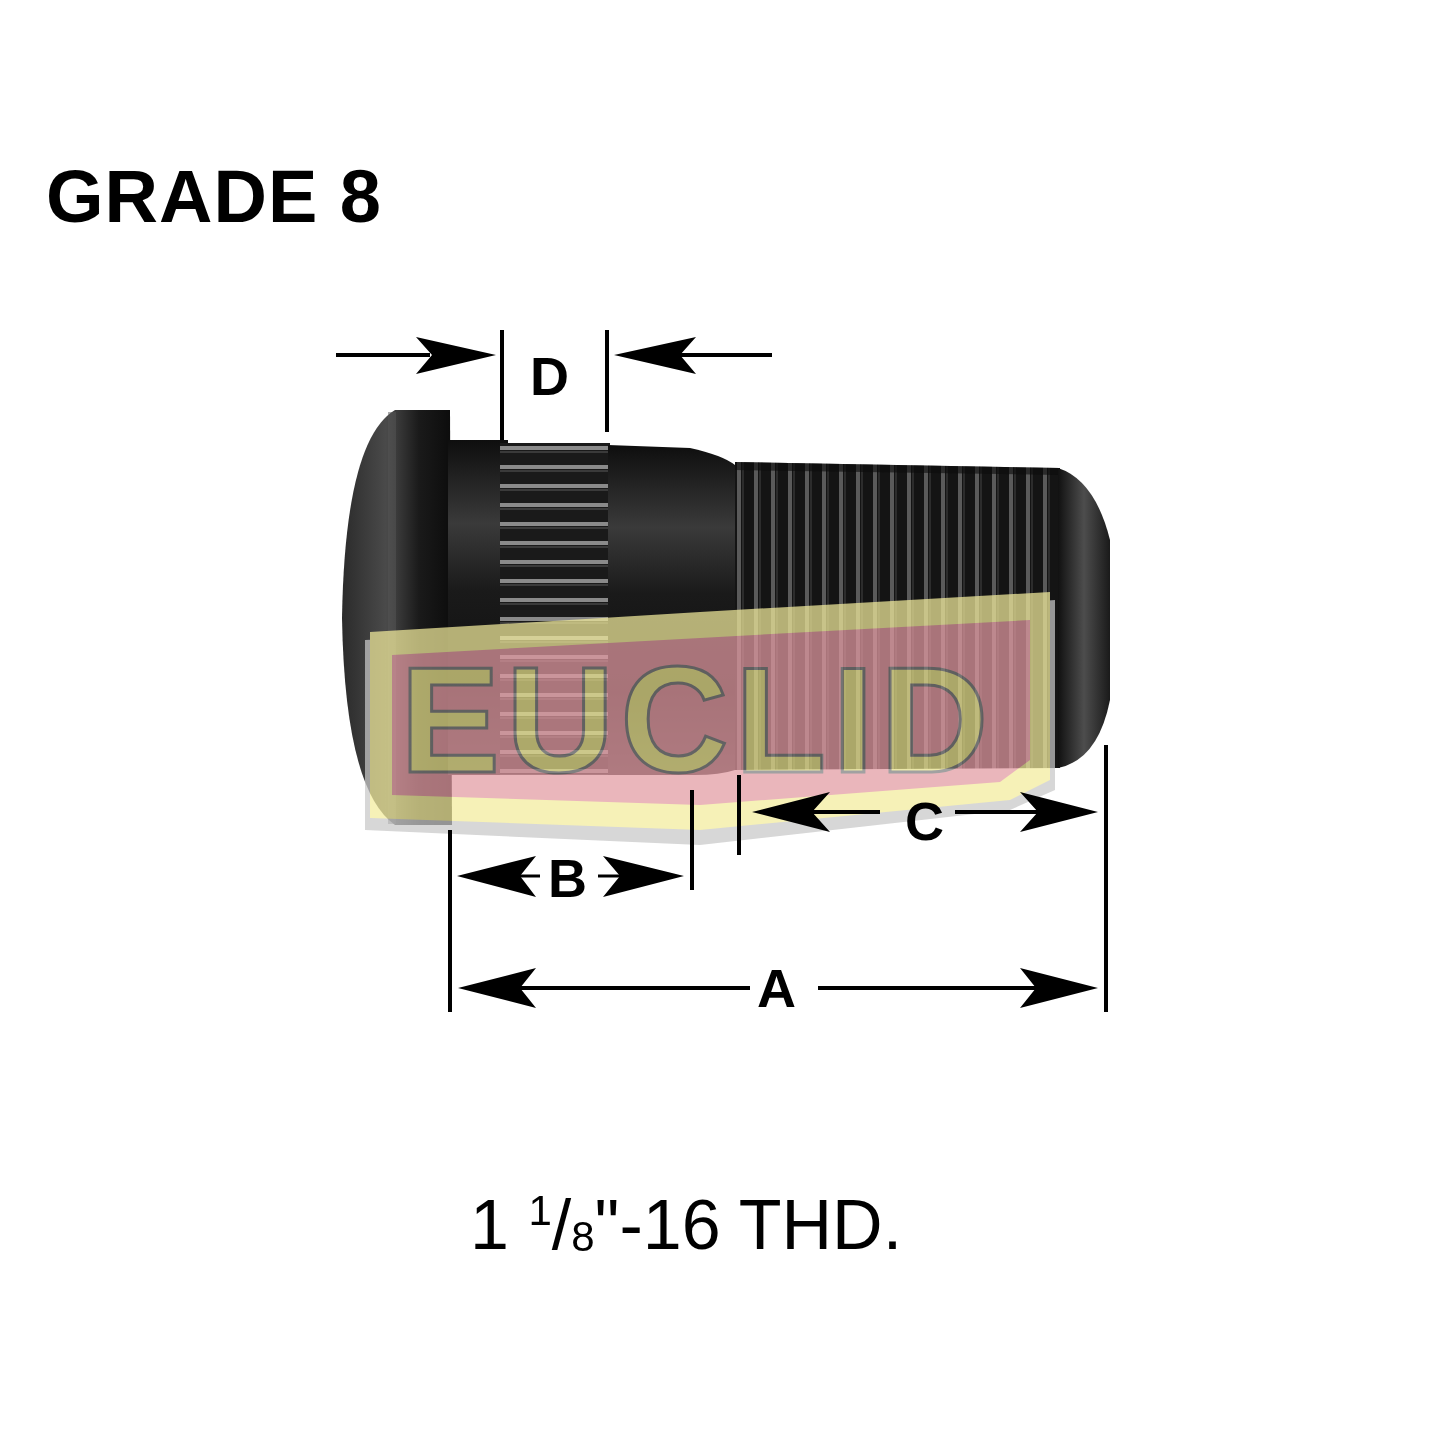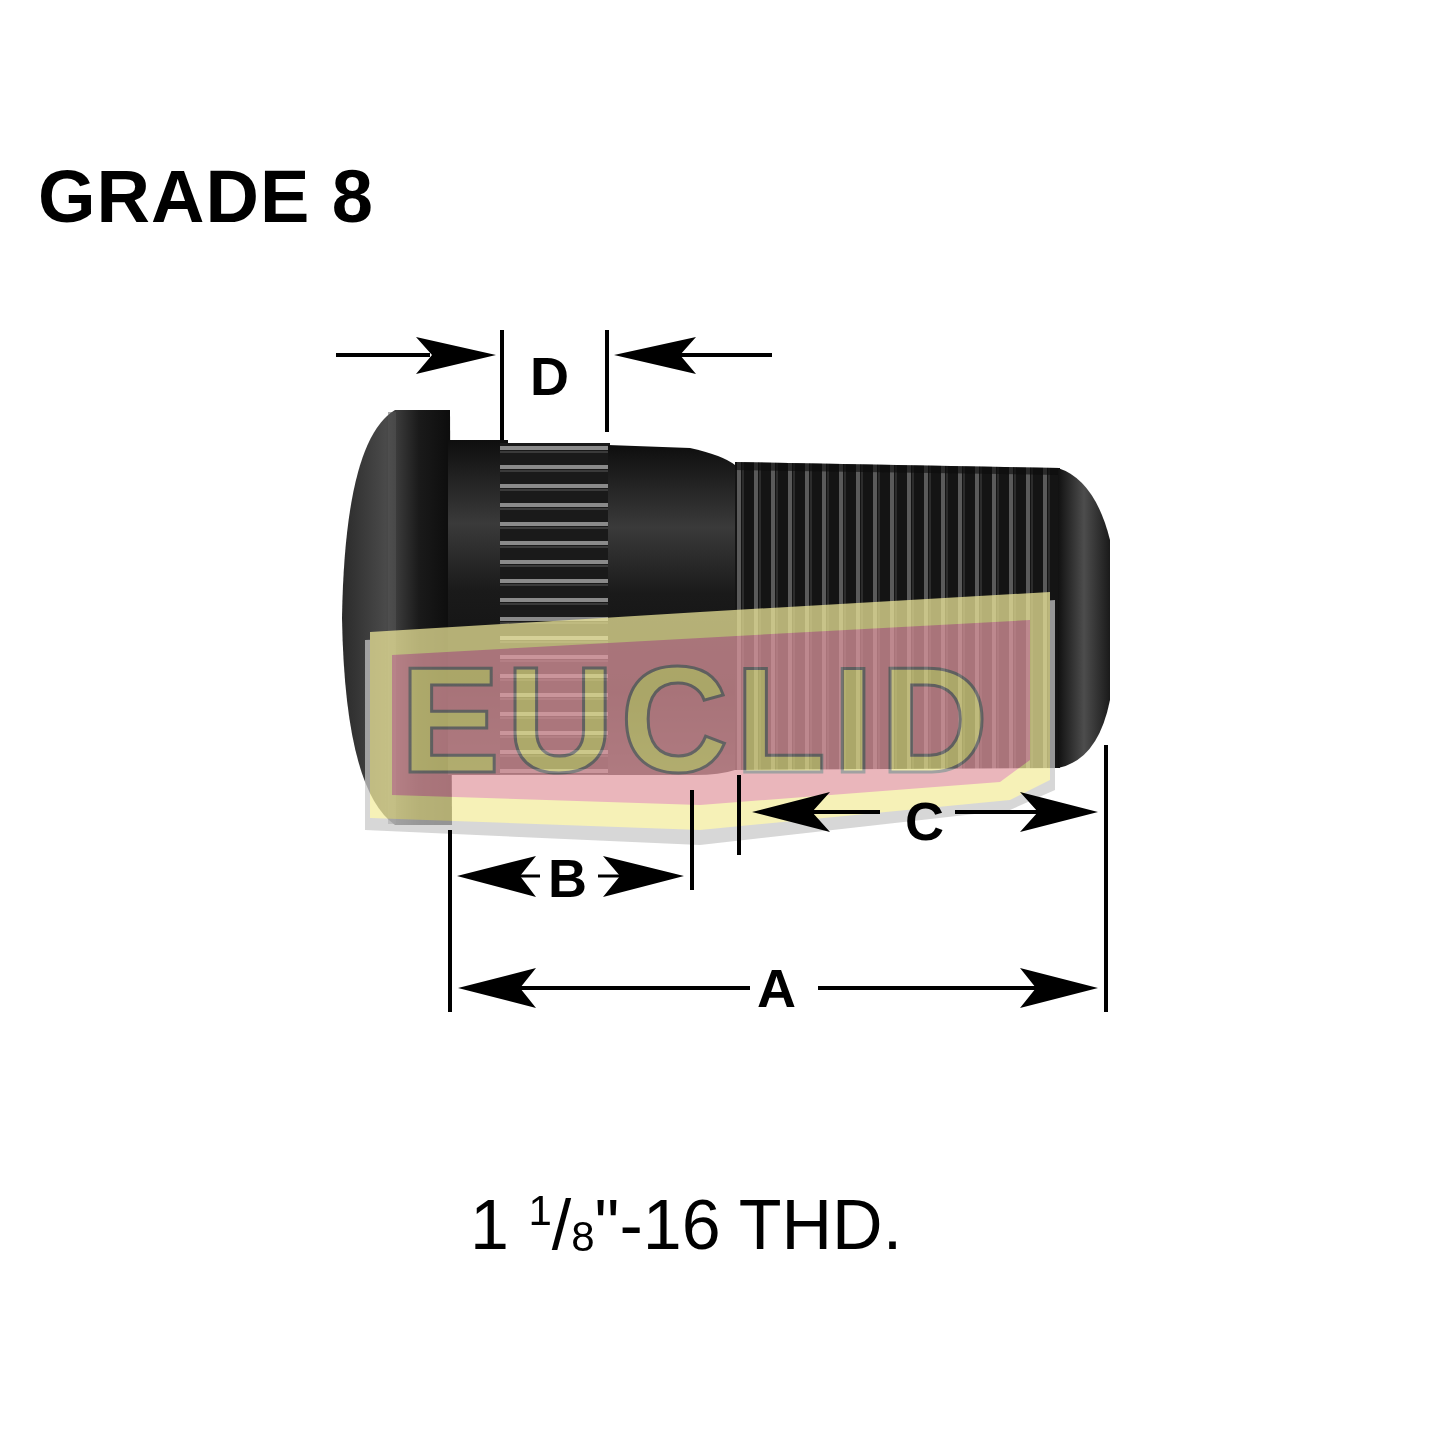--- a/index.html
+++ b/index.html
@@ -1,18 +1,18 @@
 <!DOCTYPE html>
 <html><head>
   <meta charset="utf-8">
   <style>
     html, body { margin: 0; padding: 0; background: #ffffff; }
     body { width: 1449px; height: 1449px; position: relative; overflow: hidden; }
     .title {
-      position: absolute; left: 38px; top: 160px;
+      position: absolute; left: 46px; top: 160px;
       font-family: "Liberation Sans", sans-serif; font-weight: 700;
       font-size: 74px; letter-spacing: 1px; color: #000;
       line-height: 1;
     }
     .caption {
       position: absolute; left: 470px; top: 1190px;
       font-family: "Liberation Sans", sans-serif; font-weight: 400;
       font-size: 70px; color: #000; line-height: 1; white-space: nowrap;
     }
     .caption sup { font-size: 42px; vertical-align: 24px; }

